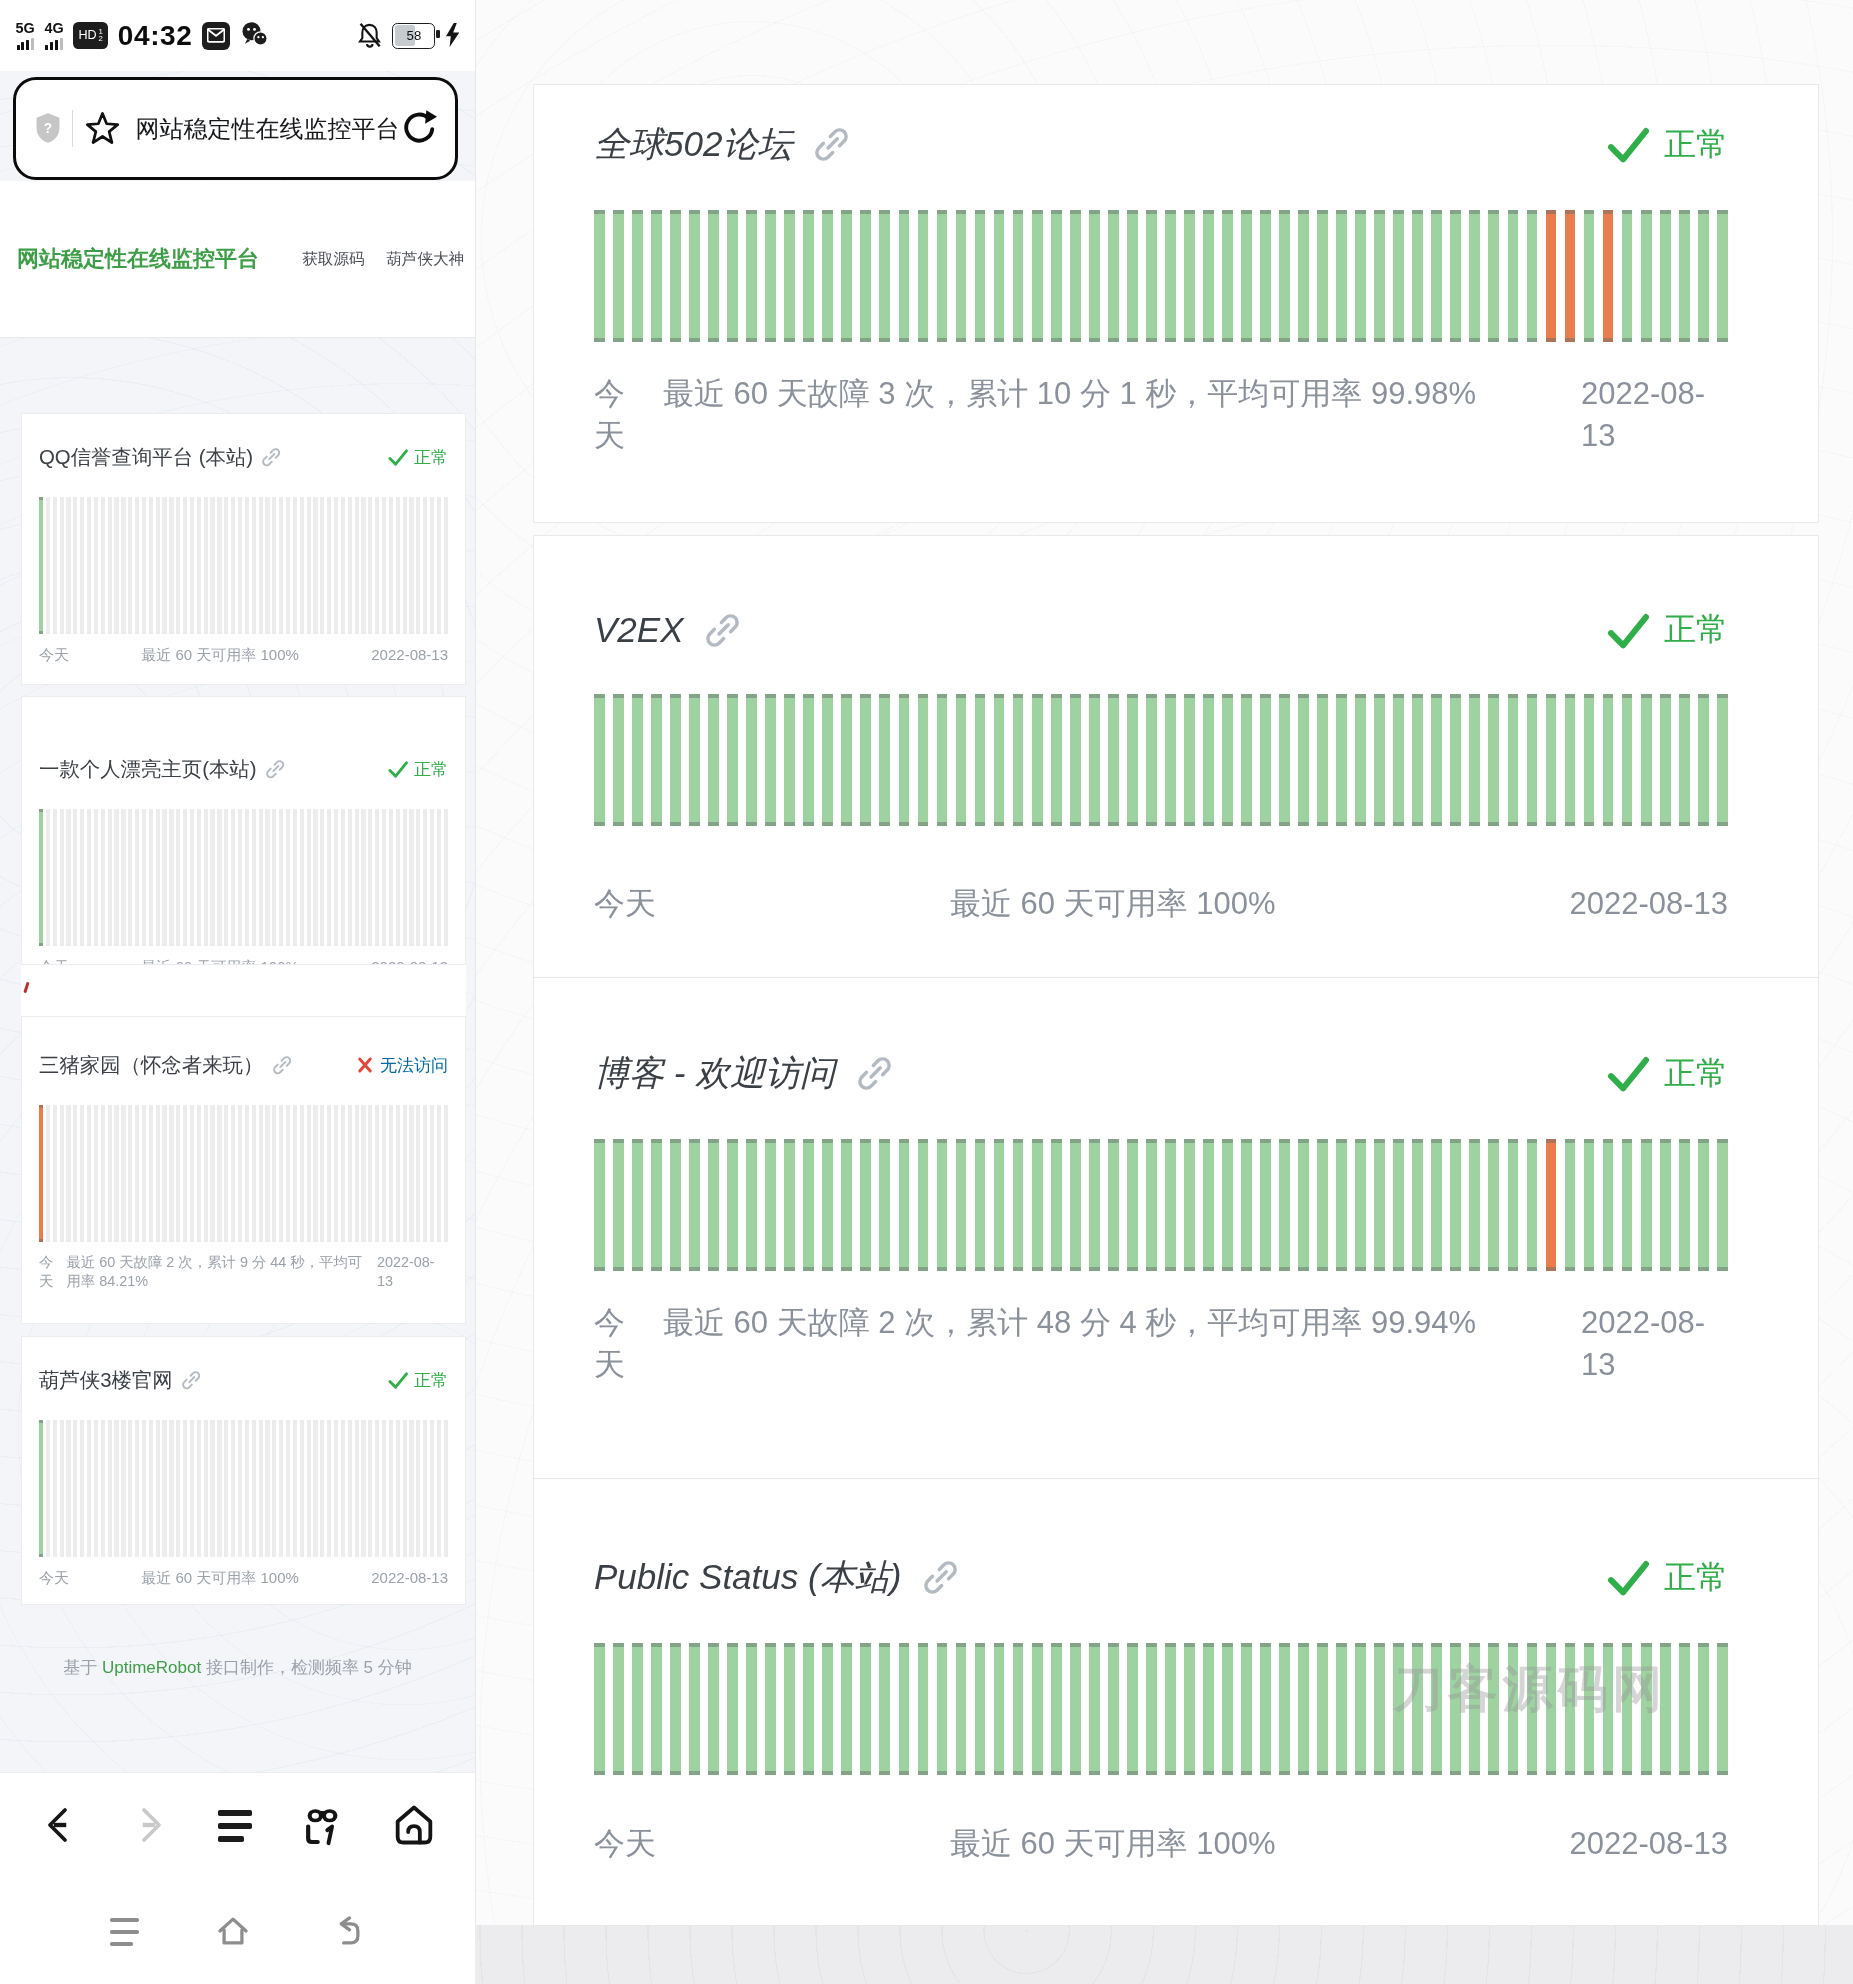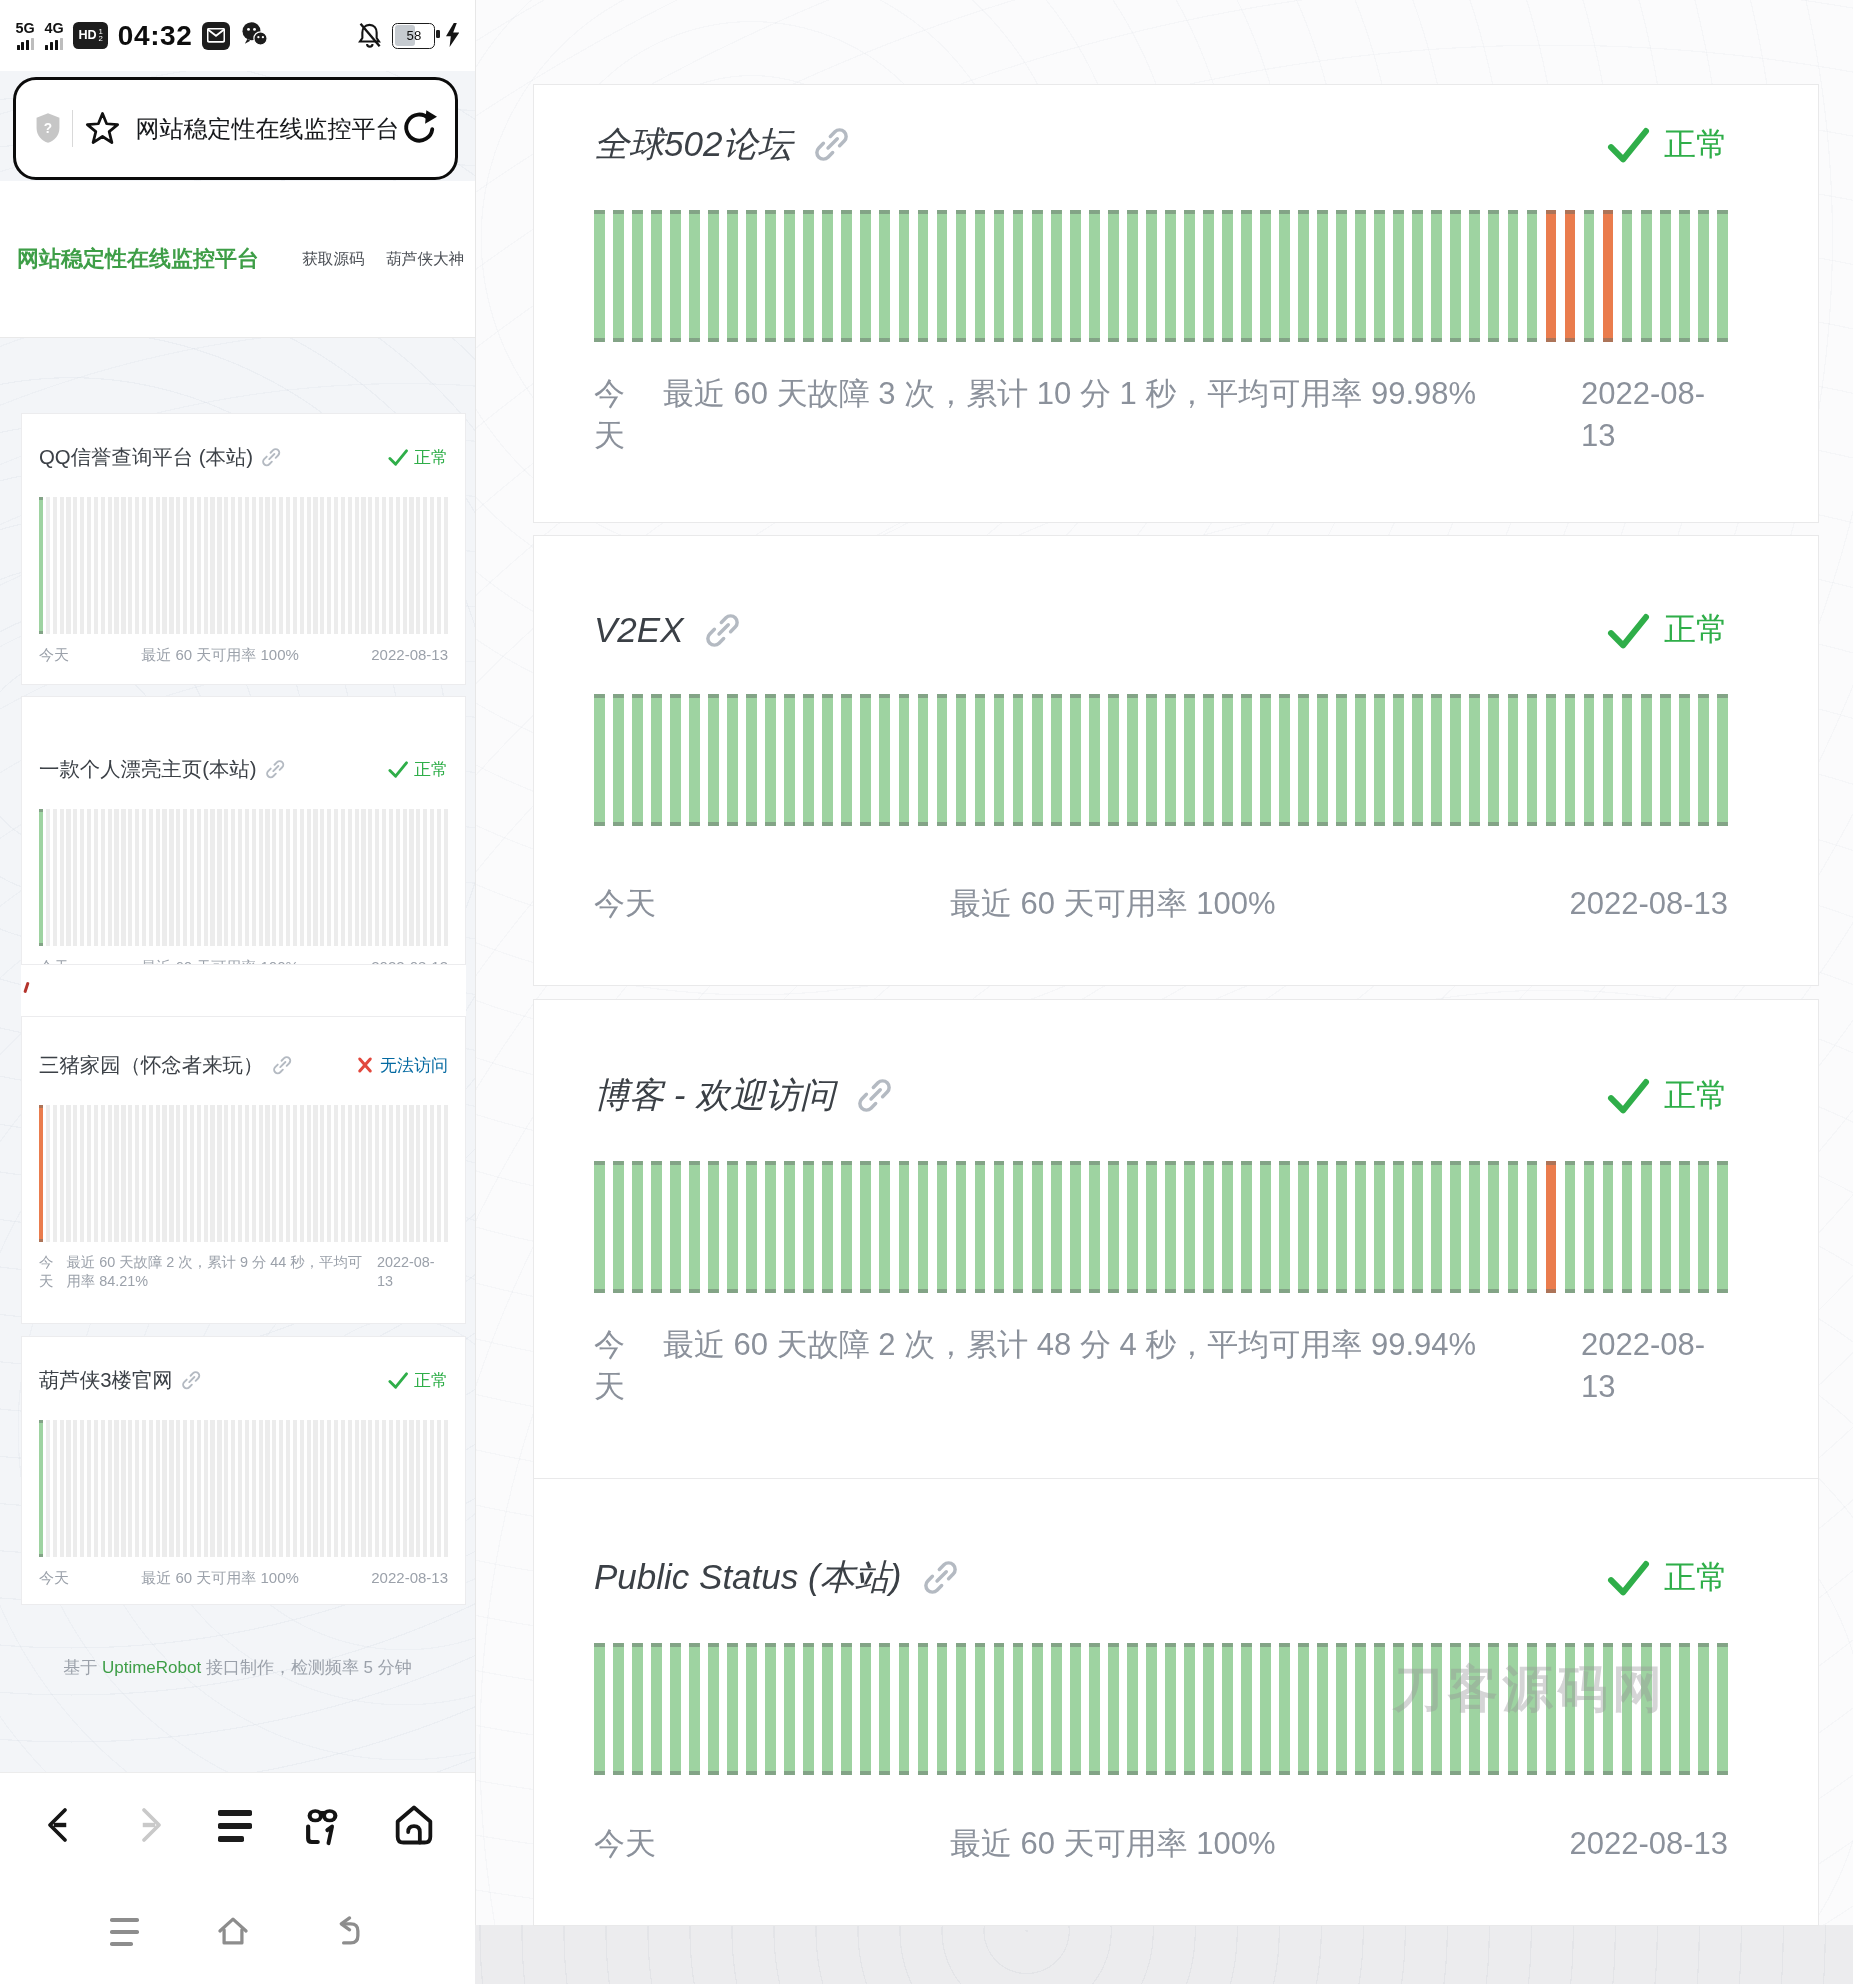--- a/index.html
+++ b/index.html
@@ -13,21 +13,21 @@
       repeating-radial-gradient(circle at 15% 38%, rgba(165,178,195,.10) 0 1.2px, transparent 1.2px 47px),
       repeating-radial-gradient(circle at 85% 72%, rgba(165,178,195,.08) 0 1.2px, transparent 1.2px 55px);}
   #statusbar{left:0;top:0;width:475px;height:71px;background:#fff;display:flex;align-items:center;padding:0;}
   .sb-left{display:flex;align-items:center;gap:9.6px;margin-left:15.6px;}
   .net{display:flex;flex-direction:column;align-items:center;line-height:1;}
   .net .lbl{font-size:14.4px;font-weight:bold;color:#111;}
   .sigbars{display:flex;align-items:flex-end;gap:1.8px;margin-top:1.8px;}
   .sigbars i{display:block;width:3px;background:#111;border-radius:0.6px;}
   .sigbars i.dim{background:#bdbdbd;}
   .hd-badge{background:#1d1d1d;color:#fff;border-radius:5.4px;width:35px;height:26.4px;display:flex;align-items:center;justify-content:center;gap:1.8px;}
-  .hd-badge .hd{font-size:12.6px;font-weight:bold;}
+  .hd-badge .hd{font-size:12.6px;font-weight:normal;}
   .hd-badge .sims{display:flex;flex-direction:column;font-size:7.8px;line-height:7.8px;}
   .sb-time{font-size:28px;font-weight:bold;color:#0d0d0d;letter-spacing:0.6px;}
   .sq-icon{width:28px;height:28px;background:#1d1d1d;border-radius:6px;display:flex;align-items:center;justify-content:center;}
   .sb-right{position:absolute;right:15.6px;top:0;height:71px;display:flex;align-items:center;gap:10.8px;}
   .battery{position:relative;width:41px;height:24px;border:1.8px solid #1d1d1d;border-radius:5.4px;display:flex;align-items:center;justify-content:center;}
   .battery .fill{position:absolute;left:1.2px;top:1.2px;bottom:1.2px;width:20.4px;background:#c6cbd0;border-radius:3px;}
   .battery .pct{position:relative;font-size:13.2px;color:#111;}
   .battery:after{content:"";position:absolute;right:-5.4px;top:6.6px;width:3.6px;height:8.4px;background:#1d1d1d;border-radius:1.2px;}
 
   #addrbar{left:13.2px;top:77px;width:445px;height:103px;background:#fff;border:3px solid #0b0b0b;border-radius:23px;display:flex;align-items:center;padding:0 18px;box-sizing:border-box;}
@@ -793,21 +793,21 @@
       <div class="bar up"></div>
       <div class="bar up"></div>
     </div>
   <div class="dfoot one" style="margin-top:57px;">
     <span class="left">今天</span>
     <span class="mid">最近 60 天可用率 100%</span>
     <span class="date">2022-08-13</span>
   </div>
 </div>
 
-<div class="dcard abs" style="top:999px;height:543px;">
+<div class="dcard abs" style="top:977px;height:543px;">
   <div class="dhead" style="margin-top:36px;">
     <span class="dname">
         <span class="nm">博客 - 欢迎访问</span>
       <svg width="37" height="37" viewBox="0 0 64 64" style="stroke:#b4bac2;fill:none;stroke-width:6;stroke-linecap:round">
           <path d="M26 38 L42 22"></path>
           <path d="M30 18 l8 -8 a11 11 0 0 1 16 16 l-8 8"></path>
           <path d="M34 46 l-8 8 a11 11 0 0 1 -16 -16 l8 -8"></path>
         </svg>
       </span>
     <span class="dstatus">

